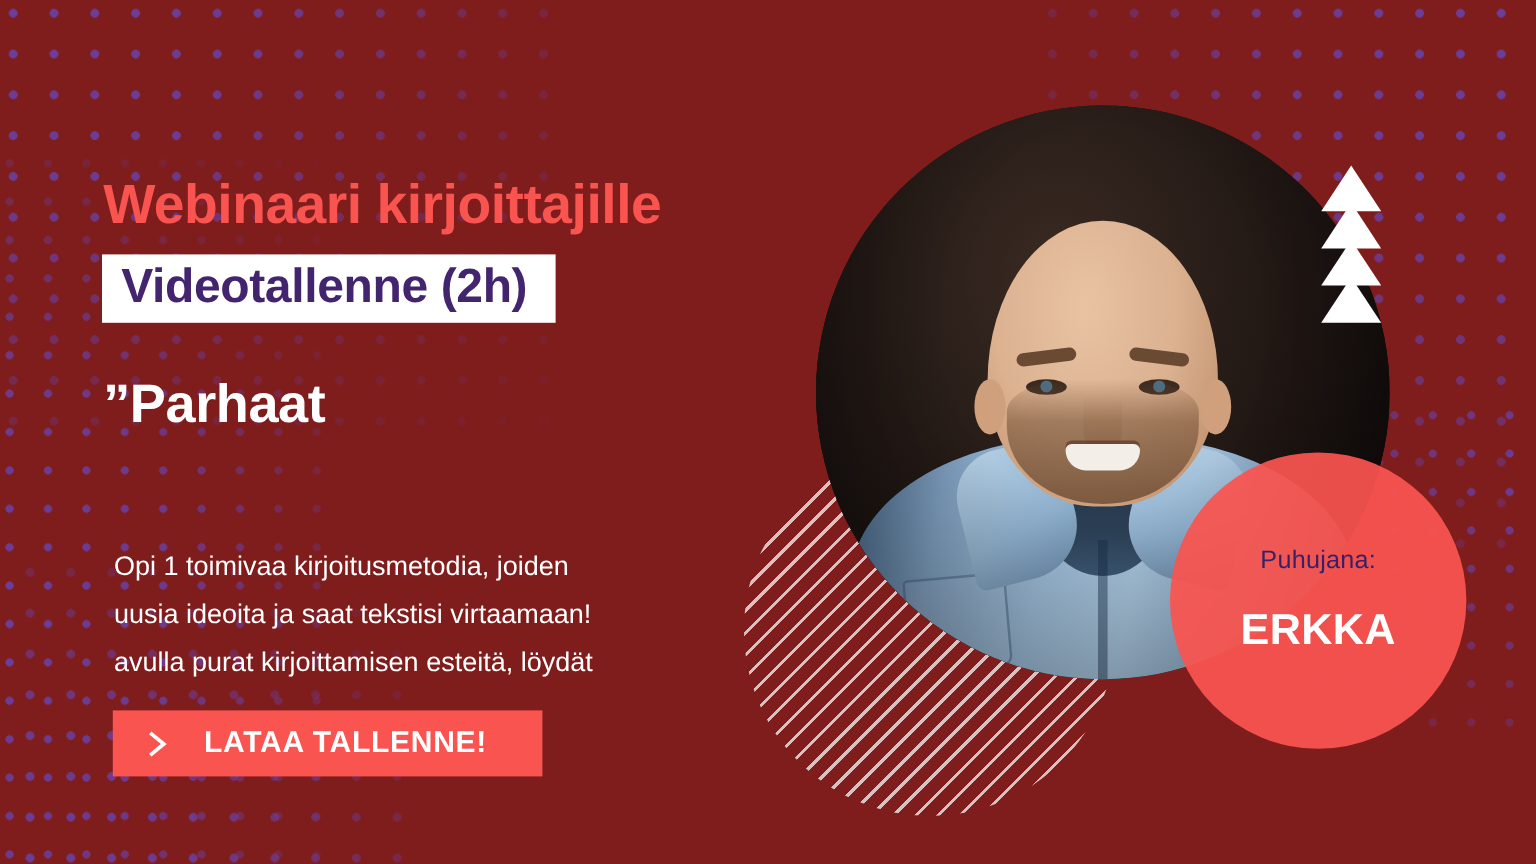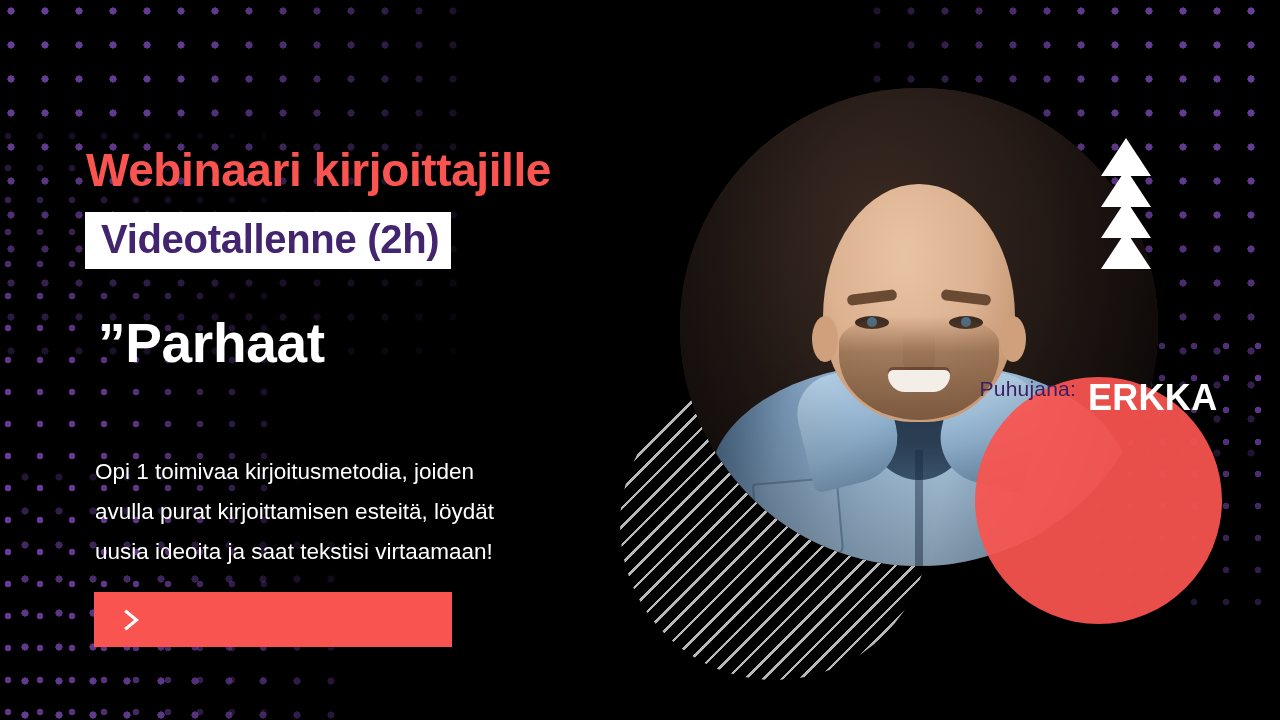--- a/index.html
+++ b/index.html
@@ -9,21 +9,21 @@
   }
   body {
     font-family: "Liberation Sans", sans-serif;
   }
 
   #banner {
     position: relative;
     width: 1280px;
     height: 720px;
     overflow: hidden;
-    background: #000000;
+    background: #7f1d1d;
   }
 
   
   .dots {
     position: absolute;
     pointer-events: none;
   }
   .dots-tl {
     left: -40px; top: -40px;
     width: 520px; height: 420px;
@@ -277,41 +277,40 @@
     font-size: 46px;
     font-weight: bold;
     letter-spacing: -0.4px;
     white-space: nowrap;
   }
   .subbox {
     position: absolute;
     left: 85px;
     top: 212px;
     background: #ffffff;
-    padding: 6px 12px 9px 16px;
+    padding: 6px 24px 9px 16px;
   }
   .subbox-text {
     color: #43246F;
     font-size: 40px;
     font-weight: bold;
     letter-spacing: -0.3px;
     white-space: nowrap;
     line-height: 1.05;
   }
   .quote {
     position: absolute;
     left: 86px;
     top: 307px;
     color: #ffffff;
-    font-size: 55px;
+    font-size: 45px;
     font-weight: bold;
     line-height: 1.33;
     letter-spacing: -0.3px;
     width: 520px;
-    margin-left: 12px;
   }
   .body-copy {
     position: absolute;
     left: 95px;
     top: 452px;
     color: #ffffff;
     font-size: 22.5px;
     line-height: 1.78;
     width: 510px;
     font-weight: 400;
@@ -346,22 +345,22 @@
   
   .badge {
     position: absolute;
     left: 975px;
     top: 377px;
     width: 247px;
     height: 247px;
     border-radius: 50%;
     background: rgba(250,84,80,0.93);
     display: flex;
-    flex-direction: row;
-    align-items: flex-start;
+    flex-direction: column;
+    align-items: center;
     justify-content: center;
     gap: 12px;
   }
   .badge-label {
     color: #3B1E63;
     font-size: 21px;
     font-weight: 400;
     margin-bottom: 13px;
     letter-spacing: 0.2px;
   }
@@ -421,28 +420,29 @@
   <div class="subbox">
     <div class="subbox-text">Videotallenne (2h)</div>
   </div>
 
   <div class="quote">
     <div>”Parhaat</div>
   </div>
 
   <div class="body-copy">
     <div>Opi 1 toimivaa kirjoitusmetodia, joiden</div>
+    <div>uusia ideoita ja saat tekstisi virtaamaan!</div>
     <div>avulla purat kirjoittamisen esteitä, löydät</div>
-    <div>uusia ideoita ja saat tekstisi virtaamaan!</div>
   </div>
 
   <div class="cta">
     <svg class="cta-chevron" viewBox="0 0 24 24">
       <path d="M7 3 L18 12 L7 21" fill="none" stroke="#ffffff" stroke-width="3.4" stroke-linecap="square" stroke-linejoin="miter"></path>
     </svg>
+    <span class="cta-label">LATAA TALLENNE!</span>
   </div>
 
   <div class="badge">
     <div class="badge-label">Puhujana:</div>
     <div class="badge-name">
       <div>ERKKA</div>
     </div>
   </div>
 
 </div>

